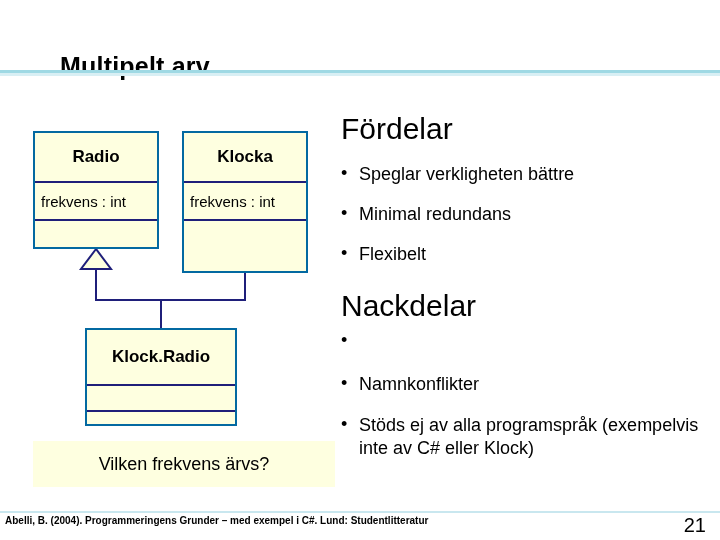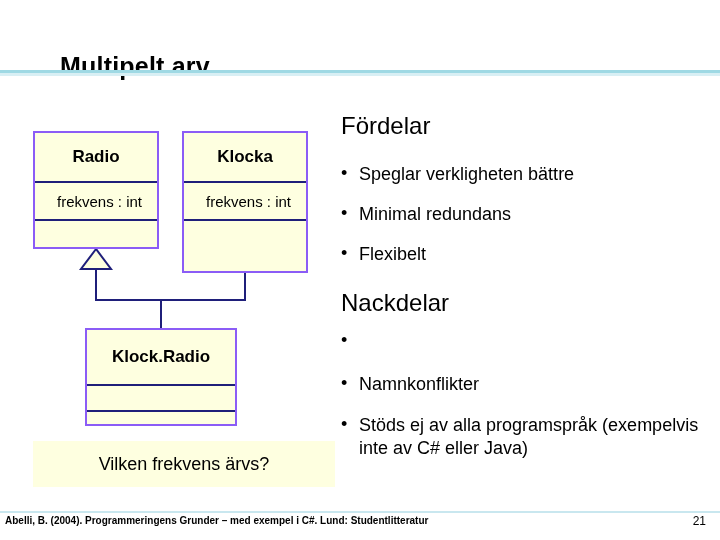--- a/index.html
+++ b/index.html
@@ -41,21 +41,21 @@
     left: 0px;
     top: 73px;
     width: 720px;
     height: 3px;
     background: #d8eff4;
   }
 
   
   .uml-class {
     position: absolute;
-    border: 2px solid #8b5cf6;
+    border: 2px solid #0369a1;
     background: #feffe0;
     box-sizing: border-box;
   }
   .uml-row {
     box-sizing: border-box;
     border-bottom: 2px solid #1f1f7a;
     display: flex;
     align-items: center;
     justify-content: center;
     color: #000000;
@@ -64,21 +64,21 @@
     border-bottom: none;
   }
   .uml-name {
     height: 50px;
     font-size: 17px;
     font-weight: bold;
   }
   .uml-attr {
     height: 38px;
     font-size: 15px;
-    padding-left: 22px;
+    padding-left: 6px;
     justify-content: flex-start;
   }
   .uml-empty {
     height: 26px;
   }
 
   #class-radio {
     left: 33px;
     top: 131px;
     width: 126px;
@@ -125,21 +125,21 @@
     display: flex;
     align-items: center;
     justify-content: center;
     font-size: 18px;
     color: #000000;
   }
 
   
   .section-heading {
     position: absolute;
-    font-size: 24px;
+    font-size: 30px;
     color: #000000;
     font-weight: normal;
   }
   #heading-fordelar { left: 341px; top: 112px; }
   #heading-nackdelar { left: 341px; top: 289px; }
 
   .bullet {
     position: absolute;
     font-size: 18px;
     color: #000000;
@@ -176,21 +176,21 @@
     left: 5px;
     top: 515px;
     font-size: 10px;
     font-weight: bold;
     color: #000000;
   }
   #slide-number {
     position: absolute;
     right: 14px;
     top: 514px;
-    font-size: 12px;
+    font-size: 20px;
     color: #000000;
   }
 </style>
 </head>
 <body>
 
 <div id="slide-title">Multipelt arv</div>
 <div id="title-rule-top"></div>
 <div id="title-rule-bottom"></div>
 
@@ -247,18 +247,18 @@
 
 <div class="bullet" id="b4">
   <span class="dot">•</span>
 </div>
 <div class="bullet" id="b5">
   <span class="dot">•</span>
   <span class="btext">Namnkonflikter</span>
 </div>
 <div class="bullet" id="b6">
   <span class="dot">•</span>
-  <span class="btext">Stöds ej av alla programspråk (exempelvis inte av C# eller Java)</span>
+  <span class="btext">Stöds ej av alla programspråk (exempelvis inte av C# eller Klock)</span>
 </div>
 
 <div id="footer-rule"></div>
 <div id="footer-text">Abelli, B. (2004). Programmeringens Grunder – med exempel i C#. Lund: Studentlitteratur</div>
 <div id="slide-number">21</div>
 
 </body></html>

